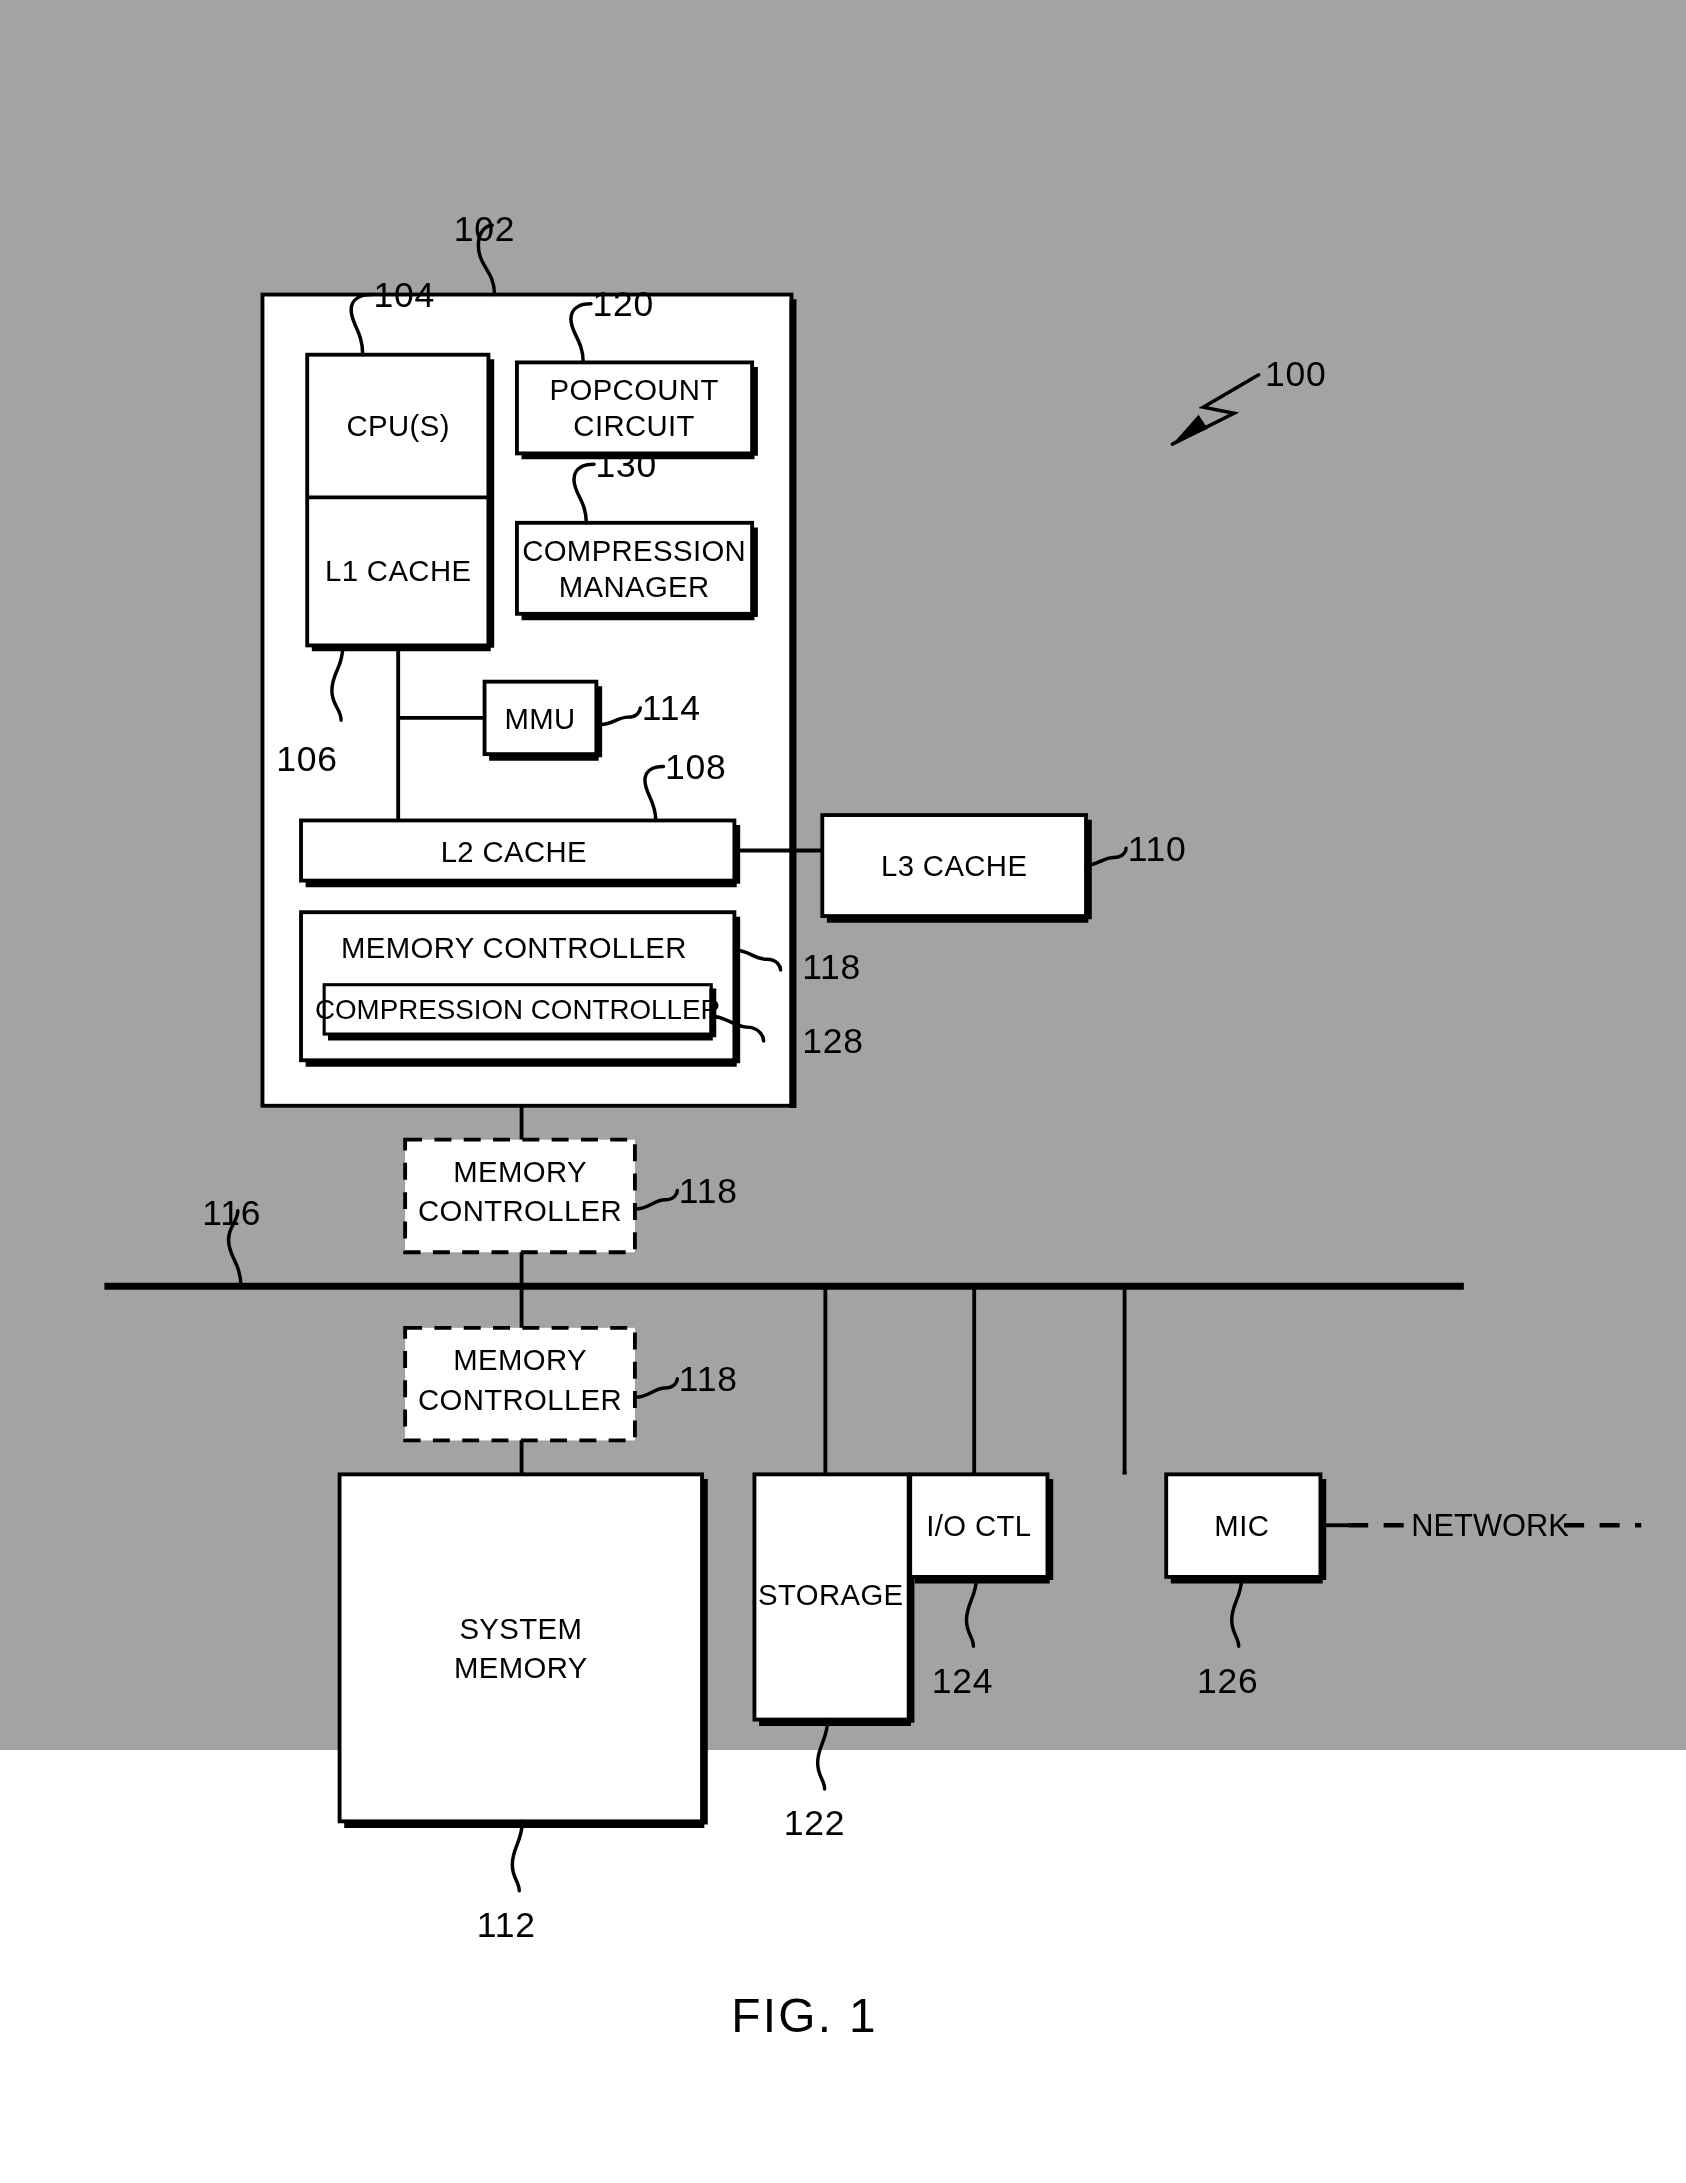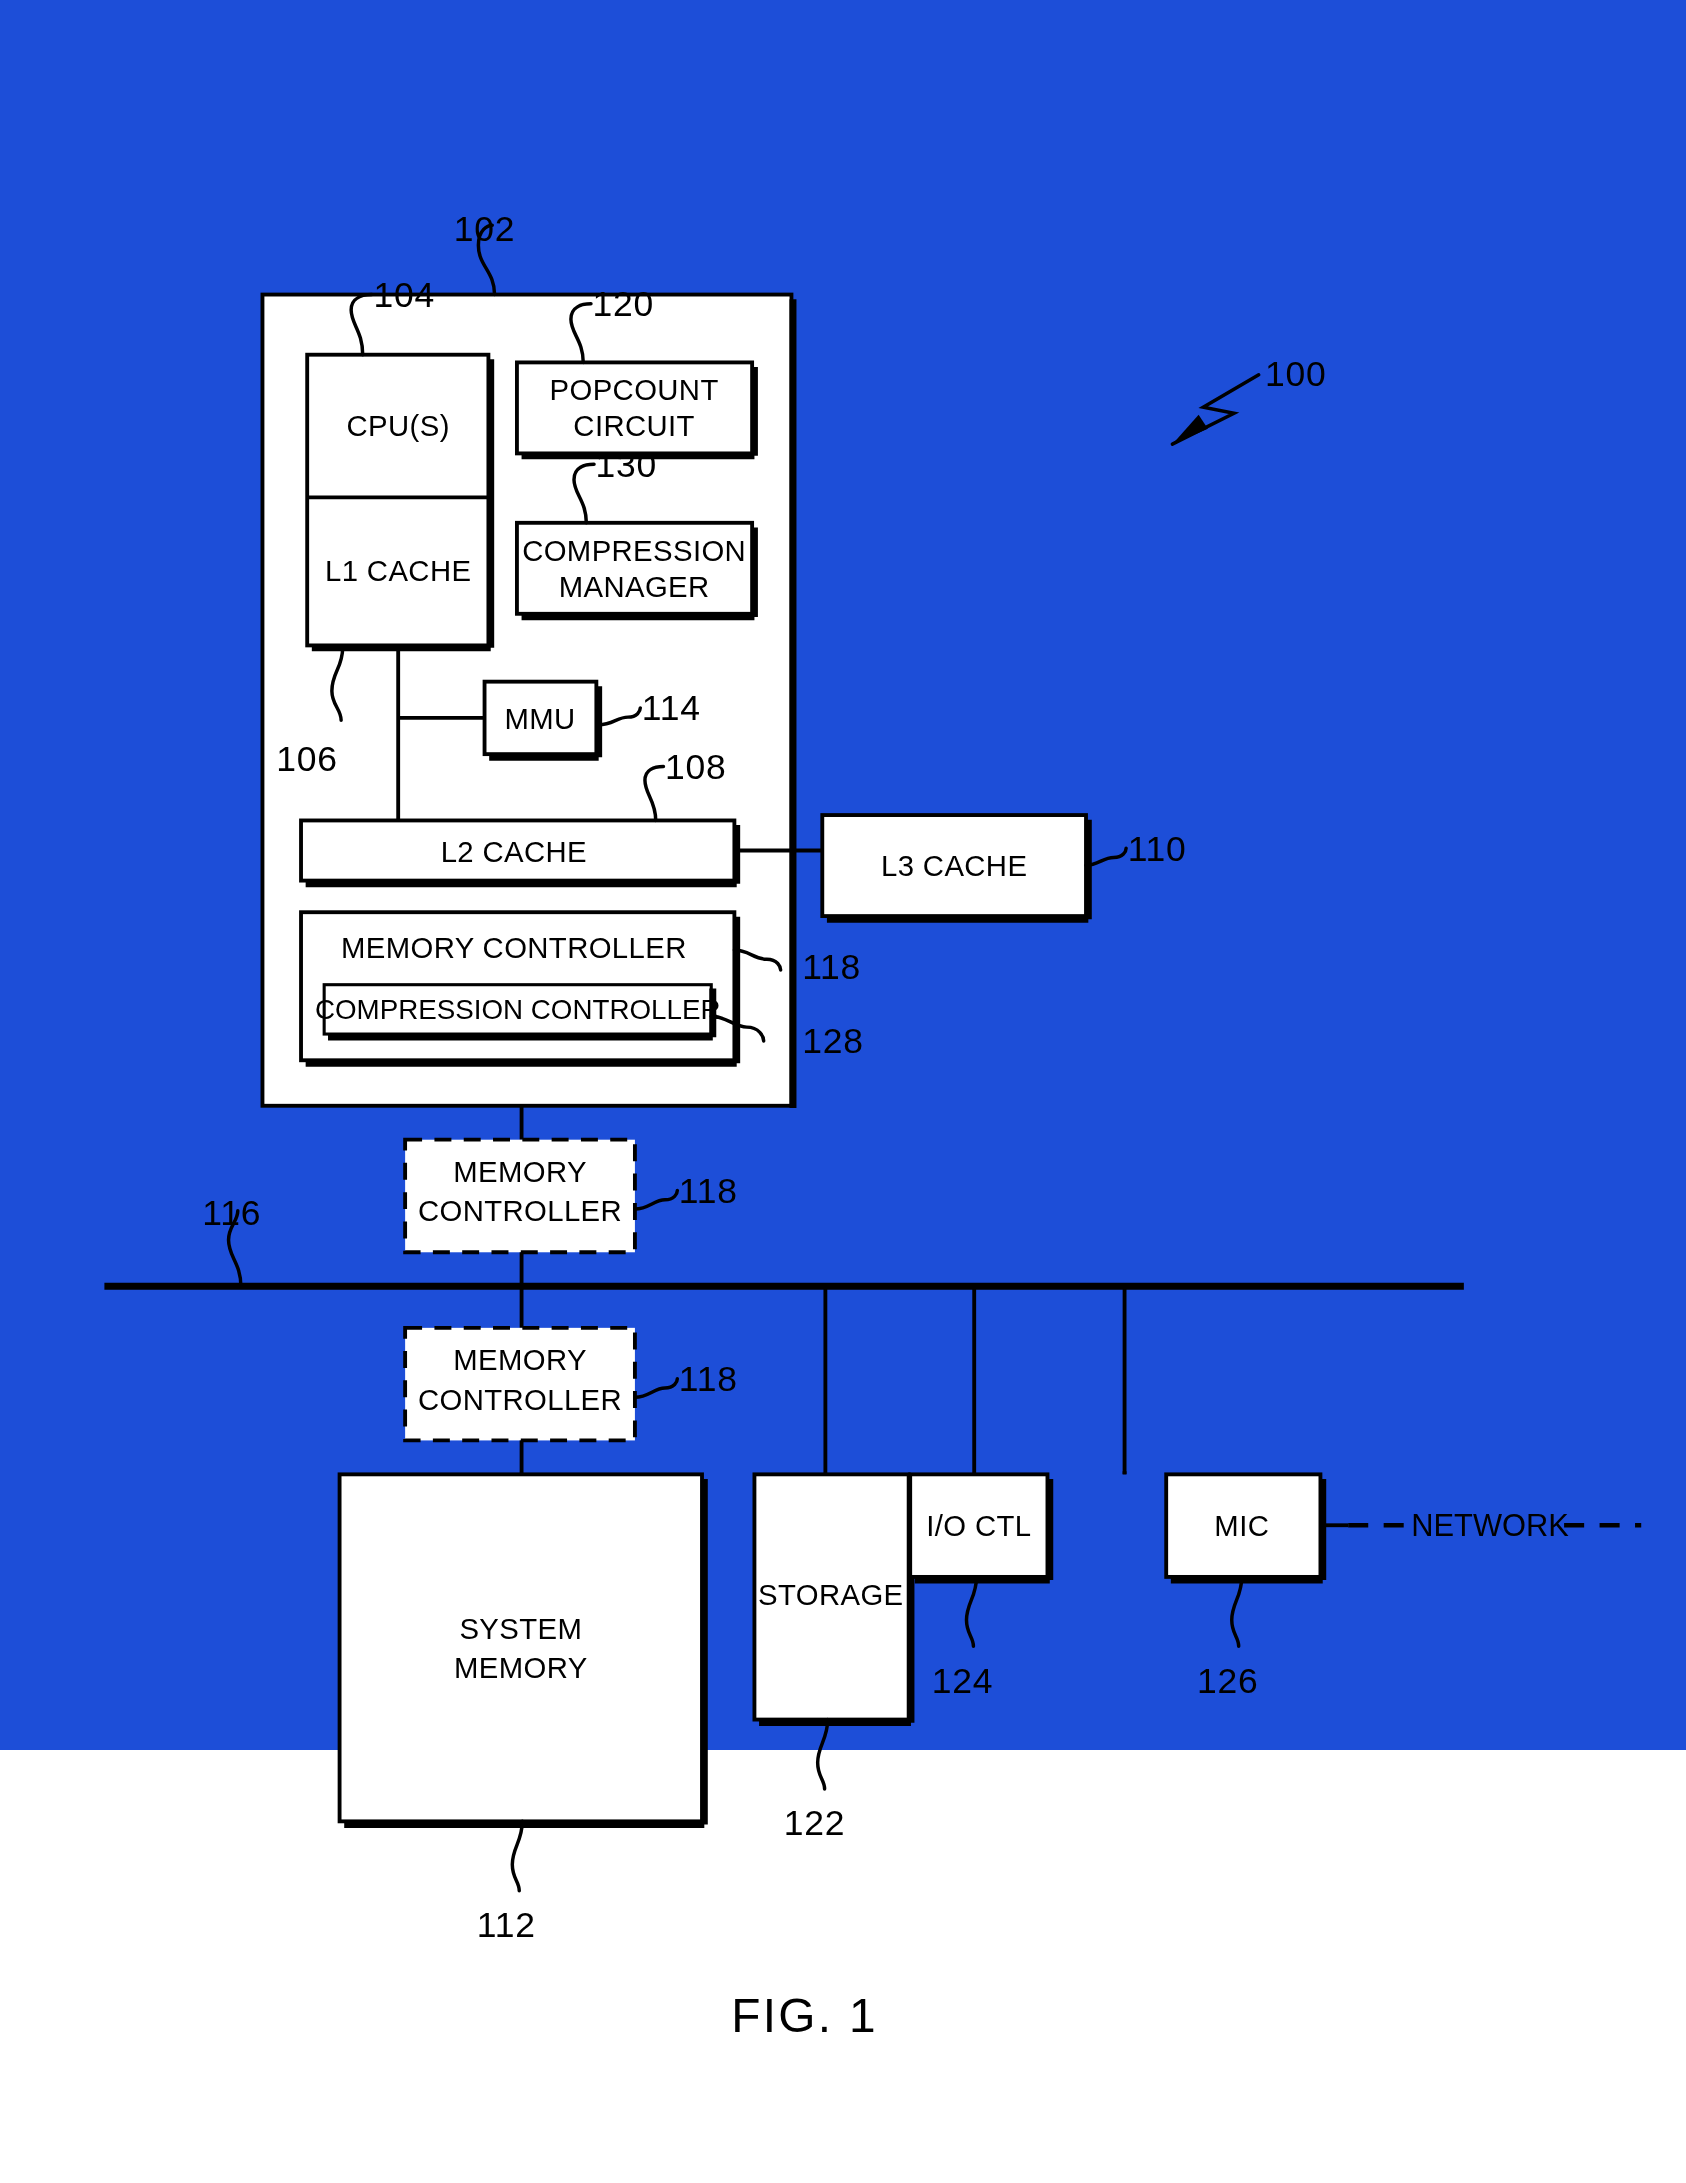--- a/index.html
+++ b/index.html
@@ -10,21 +10,21 @@
   body {
     width: 1687px;
     height: 2183px;
     font-family: "Liberation Sans", sans-serif;
     overflow: hidden;
   }
   #figure-root {
     position: relative;
     width: 1687px;
     height: 1750px;
-    background: #1d4ed8;
+    background: #a3a3a3;
   }
   svg#diagram {
     display: block;
     width: 1687px;
     height: 2183px;
   }
   .box-stroke {
     fill: #ffffff;
     stroke: #000000;
     stroke-width: 5;

